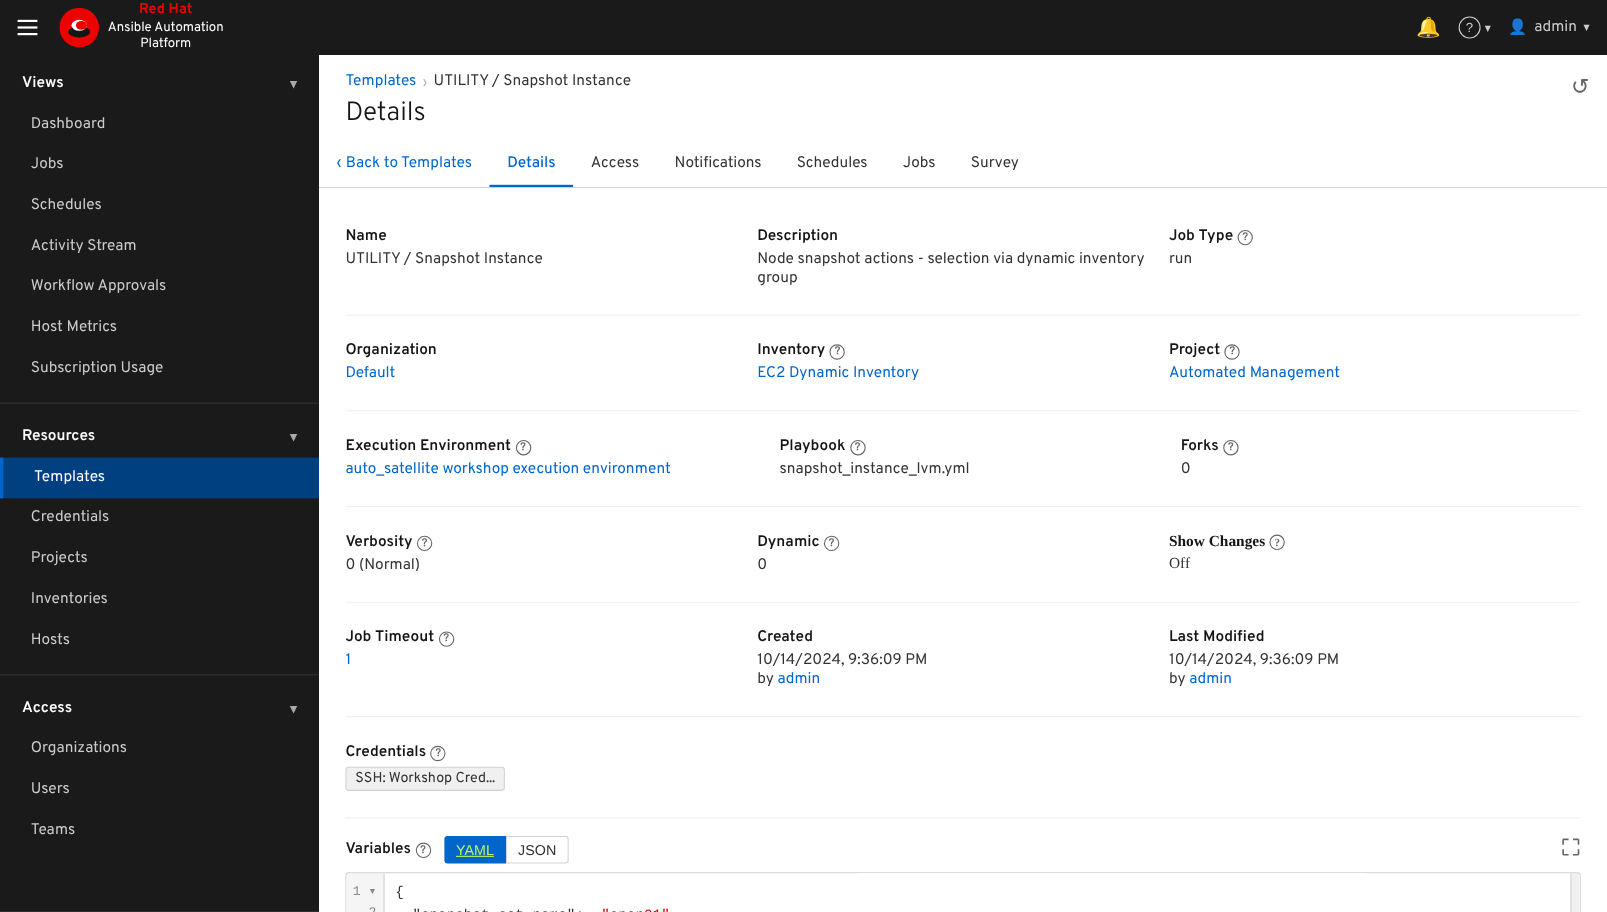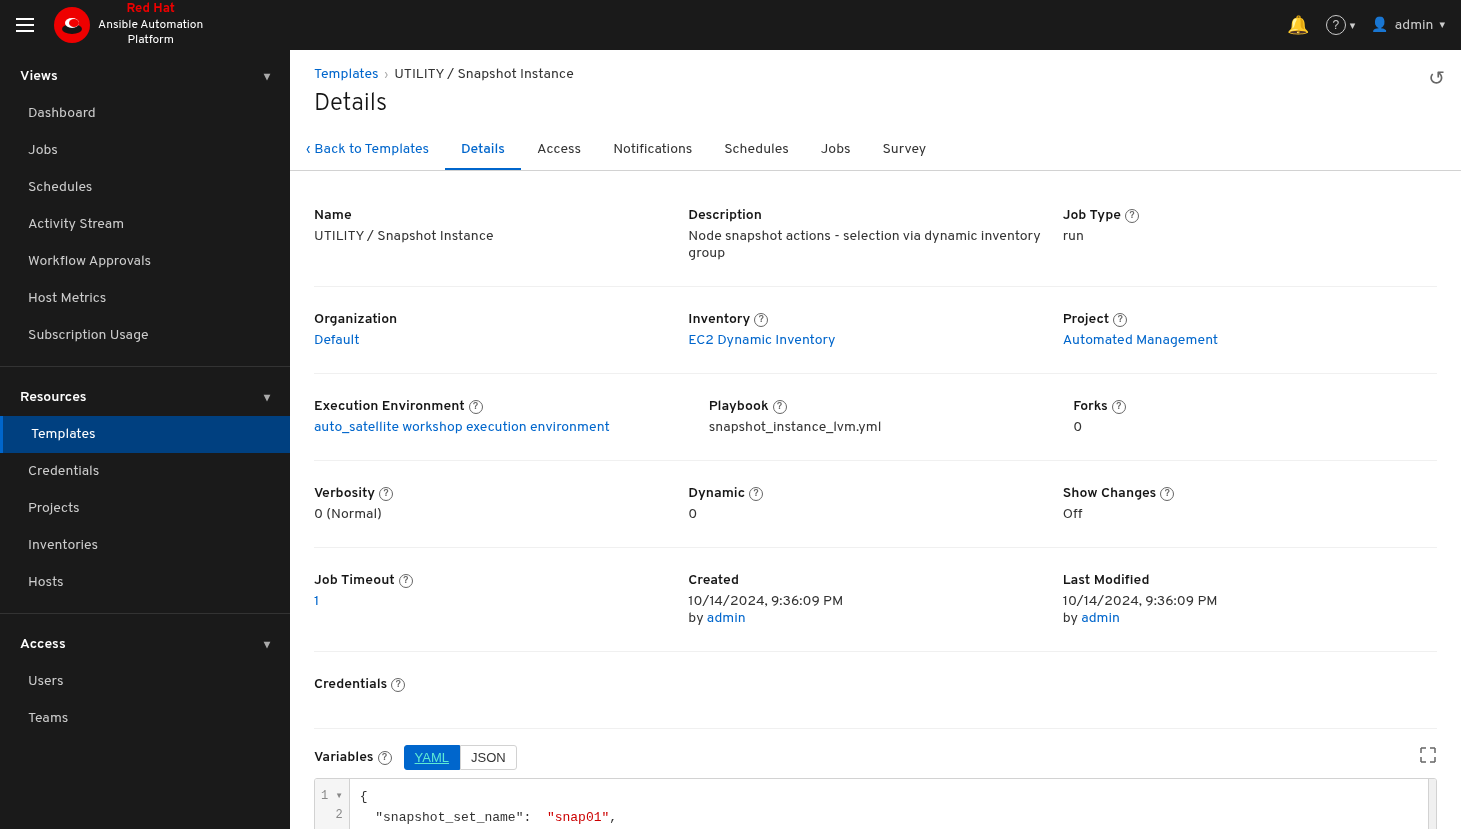--- a/index.html
+++ b/index.html
@@ -196,21 +196,21 @@
     .format-btn {
       padding: 4px 10px;
       border: 1px solid #d2d2d2;
       background: #fff;
       cursor: pointer;
       font-size: 13px;
       color: #333;
     }
     .format-btn:first-child { border-radius: 3px 0 0 3px; }
     .format-btn:last-child { border-radius: 0 3px 3px 0; }
-    .format-btn.active { background: #06c; color: #5eead4; border-color: #06c; text-decoration: underline; }
+    .format-btn.active { background: #06c; color: #bef264; border-color: #06c; text-decoration: underline; }
     .expand-btn {
       background: none;
       border: none;
       cursor: pointer;
       color: #666;
       font-size: 18px;
     }
     .code-editor {
       border: 1px solid #d2d2d2;
       border-radius: 3px;
@@ -348,20 +348,23 @@
       </div>
     </div>
     <div class="sidebar-divider"></div>
 
     <div class="sidebar-section">
       <div class="sidebar-section-header">
         <span>Access</span>
         <span class="chevron">▾</span>
       </div>
       <div class="sidebar-item">
+        <span>Organizations</span>
+      </div>
+      <div class="sidebar-item">
         <span>Users</span>
       </div>
       <div class="sidebar-item">
         <span>Teams</span>
       </div>
     </div>
   </aside>
 
   <div class="page-wrapper">
     <div class="content-area">
@@ -482,21 +485,21 @@
             </div>
             <div class="detail-value">0 (Normal)</div>
           </div>
           <div class="detail-cell" style="border-bottom:none;">
             <div class="detail-label">
               <span>Dynamic</span>
               <span class="help-icon">?</span>
             </div>
             <div class="detail-value">0</div>
           </div>
-          <div class="detail-cell" style="border-bottom:none;">
+          <div class="detail-cell" style="border-bottom:none;font-family:Liberation Serif, serif;">
             <div class="detail-label">
               <span>Show Changes</span>
               <span class="help-icon">?</span>
             </div>
             <div class="detail-value">Off</div>
           </div>
         </div>
 
         <div style="display:grid;grid-template-columns:1fr 1fr 1fr;gap:0;border-bottom:1px solid #f0f0f0;padding:12px 0;">
           <div class="detail-cell" style="border-bottom:none;">
@@ -522,20 +525,23 @@
               <span>by</span>&nbsp;<a href="#">admin</a>
             </div>
           </div>
         </div>
 
         <div style="display:grid;grid-template-columns:1fr 1fr 1fr;gap:0;border-bottom:1px solid #f0f0f0;padding:12px 0;">
           <div class="detail-cell" style="border-bottom:none;">
             <div class="detail-label">
               <span>Credentials</span>
               <span class="help-icon">?</span>
+            </div>
+            <div class="detail-value">
+              <span class="cred-badge">SSH: Workshop Cred...</span>
             </div>
           </div>
         </div>
 
         <div class="variables-section">
           <div class="variables-header">
             <div style="display:flex;align-items:center;gap:12px;">
               <div class="variables-label">
                 <span>Variables</span>
                 <span class="help-icon">?</span>

